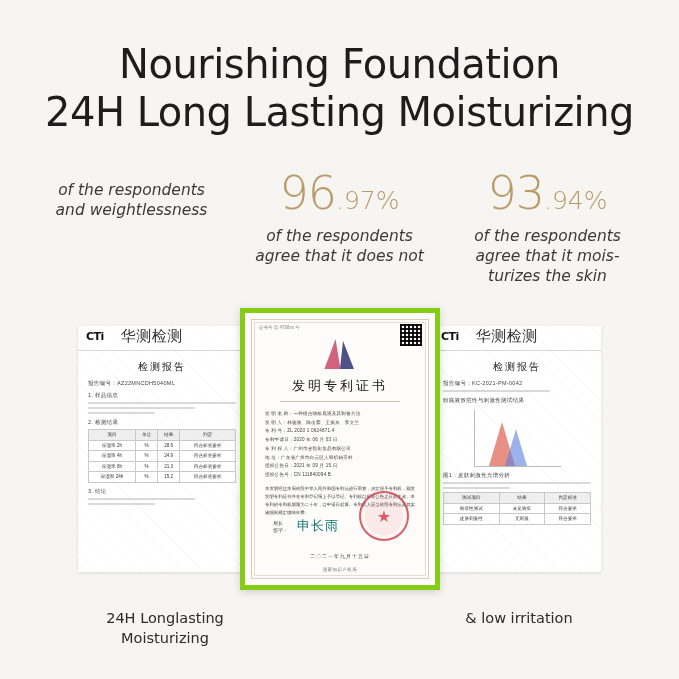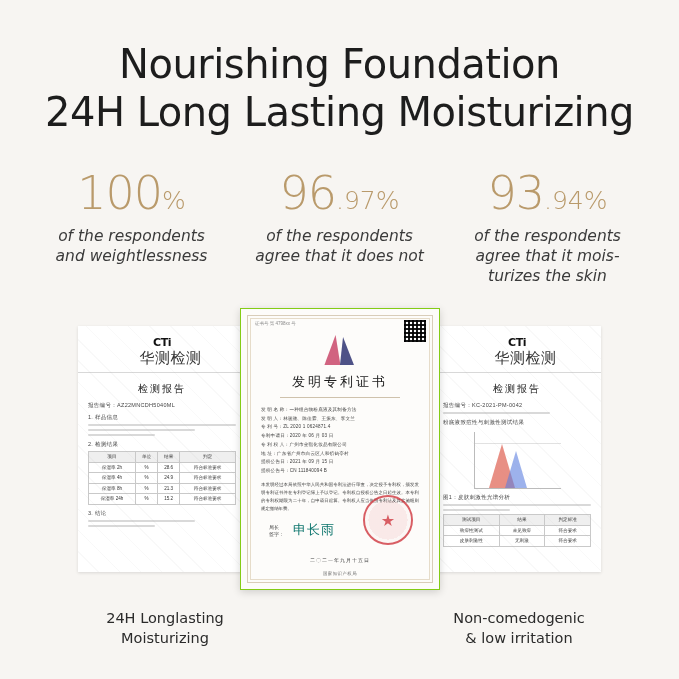--- a/index.html
+++ b/index.html
@@ -100,23 +100,22 @@
     width: 200px;
     height: 282px;
     box-shadow: 0 2px 8px rgba(0,0,0,0.16);
     z-index: 3;
   }
 
   
   .cti-head {
     display: flex;
     align-items: center;
-    padding: 10px 8px 4px 8px;
+    padding: 1px 8px 4px 8px;
     border-bottom: 1px solid #d8d8d8;
-    flex-direction: column;
   }
   .cti-logo {
     font-family: "DejaVu Sans", sans-serif;
     font-weight: bold;
     font-size: 11px;
     color: #111;
     letter-spacing: -0.5px;
   }
   .cti-cn {
     font-size: 15px;
@@ -173,21 +172,21 @@
     opacity: 0.06;
     background:
       repeating-linear-gradient(45deg, transparent 0 14px, #999 14px 15px);
   }
 
   
   .patent {
     position: relative;
     height: 100%;
     background: #fdfcfa;
-    border: 1px solid #84cc16;
+    border: 5px solid #84cc16;
     box-sizing: border-box;
   }
   .patent-frame {
     position: absolute;
     inset: 6px;
     border: 1px solid #d9cdb9;
   }
   .patent-frame2 {
     position: absolute;
     inset: 9px;
@@ -403,23 +402,20 @@
 <div class="page">
 
   <div class="headline">
     <div class="line">Nourishing Foundation</div>
     <div class="line">24H Long Lasting Moisturizing</div>
   </div>
 
   <div class="stats">
 
     <div class="stat">
-      <div class="value">
-        <span class="big">100</span><span class="small">%</span>
-      </div>
       <div class="desc">
         <div>of the respondents</div>
         <div>and weightlessness</div>
       </div>
     </div>
 
     <div class="stat">
       <div class="value">
         <span class="big">96</span><span class="small">.97%</span>
       </div>
@@ -575,18 +571,17 @@
     </div>
 
   </div>
 
   <div class="captions">
     <div class="caption cap-left">
       <div>24H Longlasting</div>
       <div>Moisturizing</div>
     </div>
     <div class="caption cap-right">
-      <div>Non-comedogenic</div>
       <div>&amp; low irritation</div>
     </div>
   </div>
 
 </div>
 
 </body></html>

